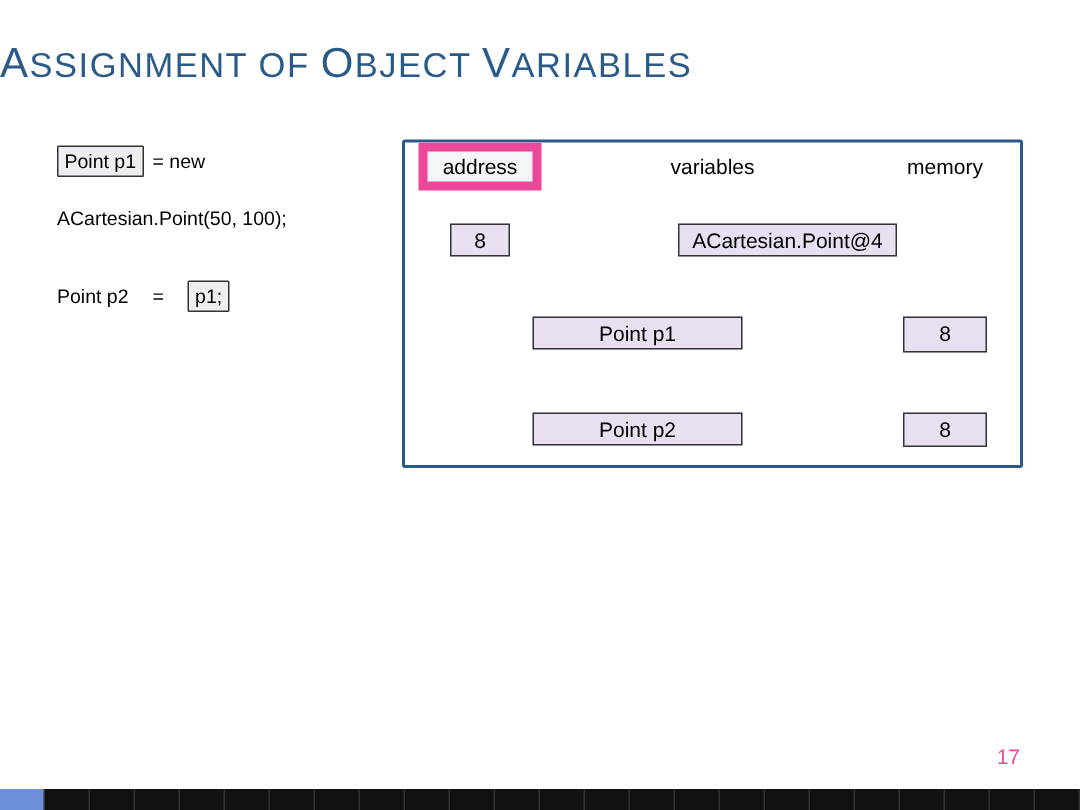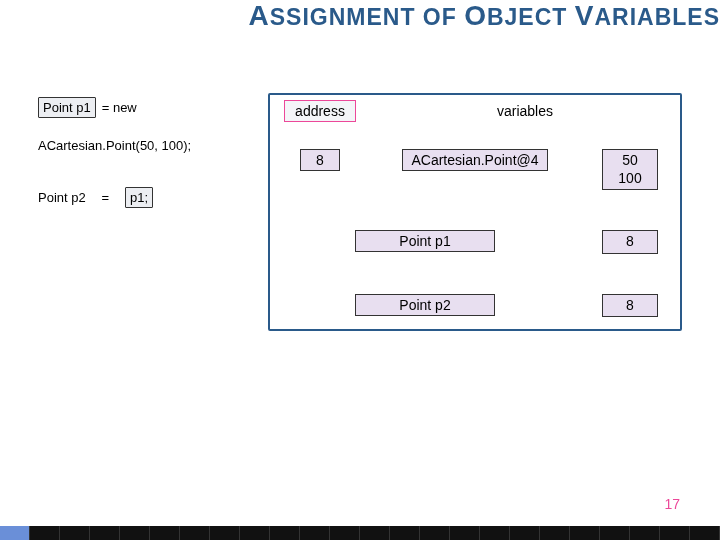--- a/index.html
+++ b/index.html
@@ -6,25 +6,26 @@
   body {
     width: 720px;
     height: 540px;
     background: #fff;
     font-family: Arial, Helvetica, sans-serif;
     position: relative;
     overflow: hidden;
   }
   .title {
     font-size: 23px;
-    font-weight: bold;
+    font-weight: normal;
     color: #2a5a8a;
     letter-spacing: 1px;
     font-variant: small-caps;
-    text-align: right;
+    text-align: left;
+    padding-top: 26px;
   }
   .title .cap { font-size: 28px; }
   .content {
     position: absolute;
     top: 93px;
     left: 38px;
     right: 38px;
     display: flex;
     gap: 0;
   }
@@ -59,21 +60,21 @@
     display: flex;
     height: 32px;
     align-items: center;
     font-size: 14px;
     color: #000;
   }
   .th1 { width: 100px; text-align: center; }
   .th2 { flex: 1; text-align: center; }
   .th3 { width: 100px; text-align: center; }
   .th1 span {
-    border: 1px solid #ec4899;
+    border: 6px solid #ec4899;
     background: #f4f5f8;
     padding: 2px 10px;
     margin-top: 48px;
   }
   .spacer { height: 22px; }
   .trow {
     display: flex;
     align-items: flex-start;
     font-size: 14px;
     color: #000;
@@ -151,28 +152,27 @@
       <span class="plain">=</span>
       &nbsp;
       <span class="hl">p1;</span>
     </div>
   </div>
 
   <div class="table-wrap">
     <div class="thead">
       <div class="th1"><span>address</span></div>
       <div class="th2">variables</div>
+      <div class="th3">memory</div>
     </div>
     <div class="spacer"></div>
 
     <div class="trow">
       <div class="c1"><span class="cell-box">8</span></div>
       <div class="c2"><span class="cell-box-wide">ACartesian.Point@4</span></div>
-      <div class="c3"><span class="cell-mem" style="white-space:pre-line">50
-100</span></div>
     </div>
 
     <div class="trow">
       <div class="c2"><span class="cell-box-wide">Point p1</span></div>
       <div class="c3"><span class="cell-mem">8</span></div>
     </div>
 
     <div class="trow">
       <div class="c2"><span class="cell-box-wide">Point p2</span></div>
       <div class="c3"><span class="cell-mem">8</span></div>

